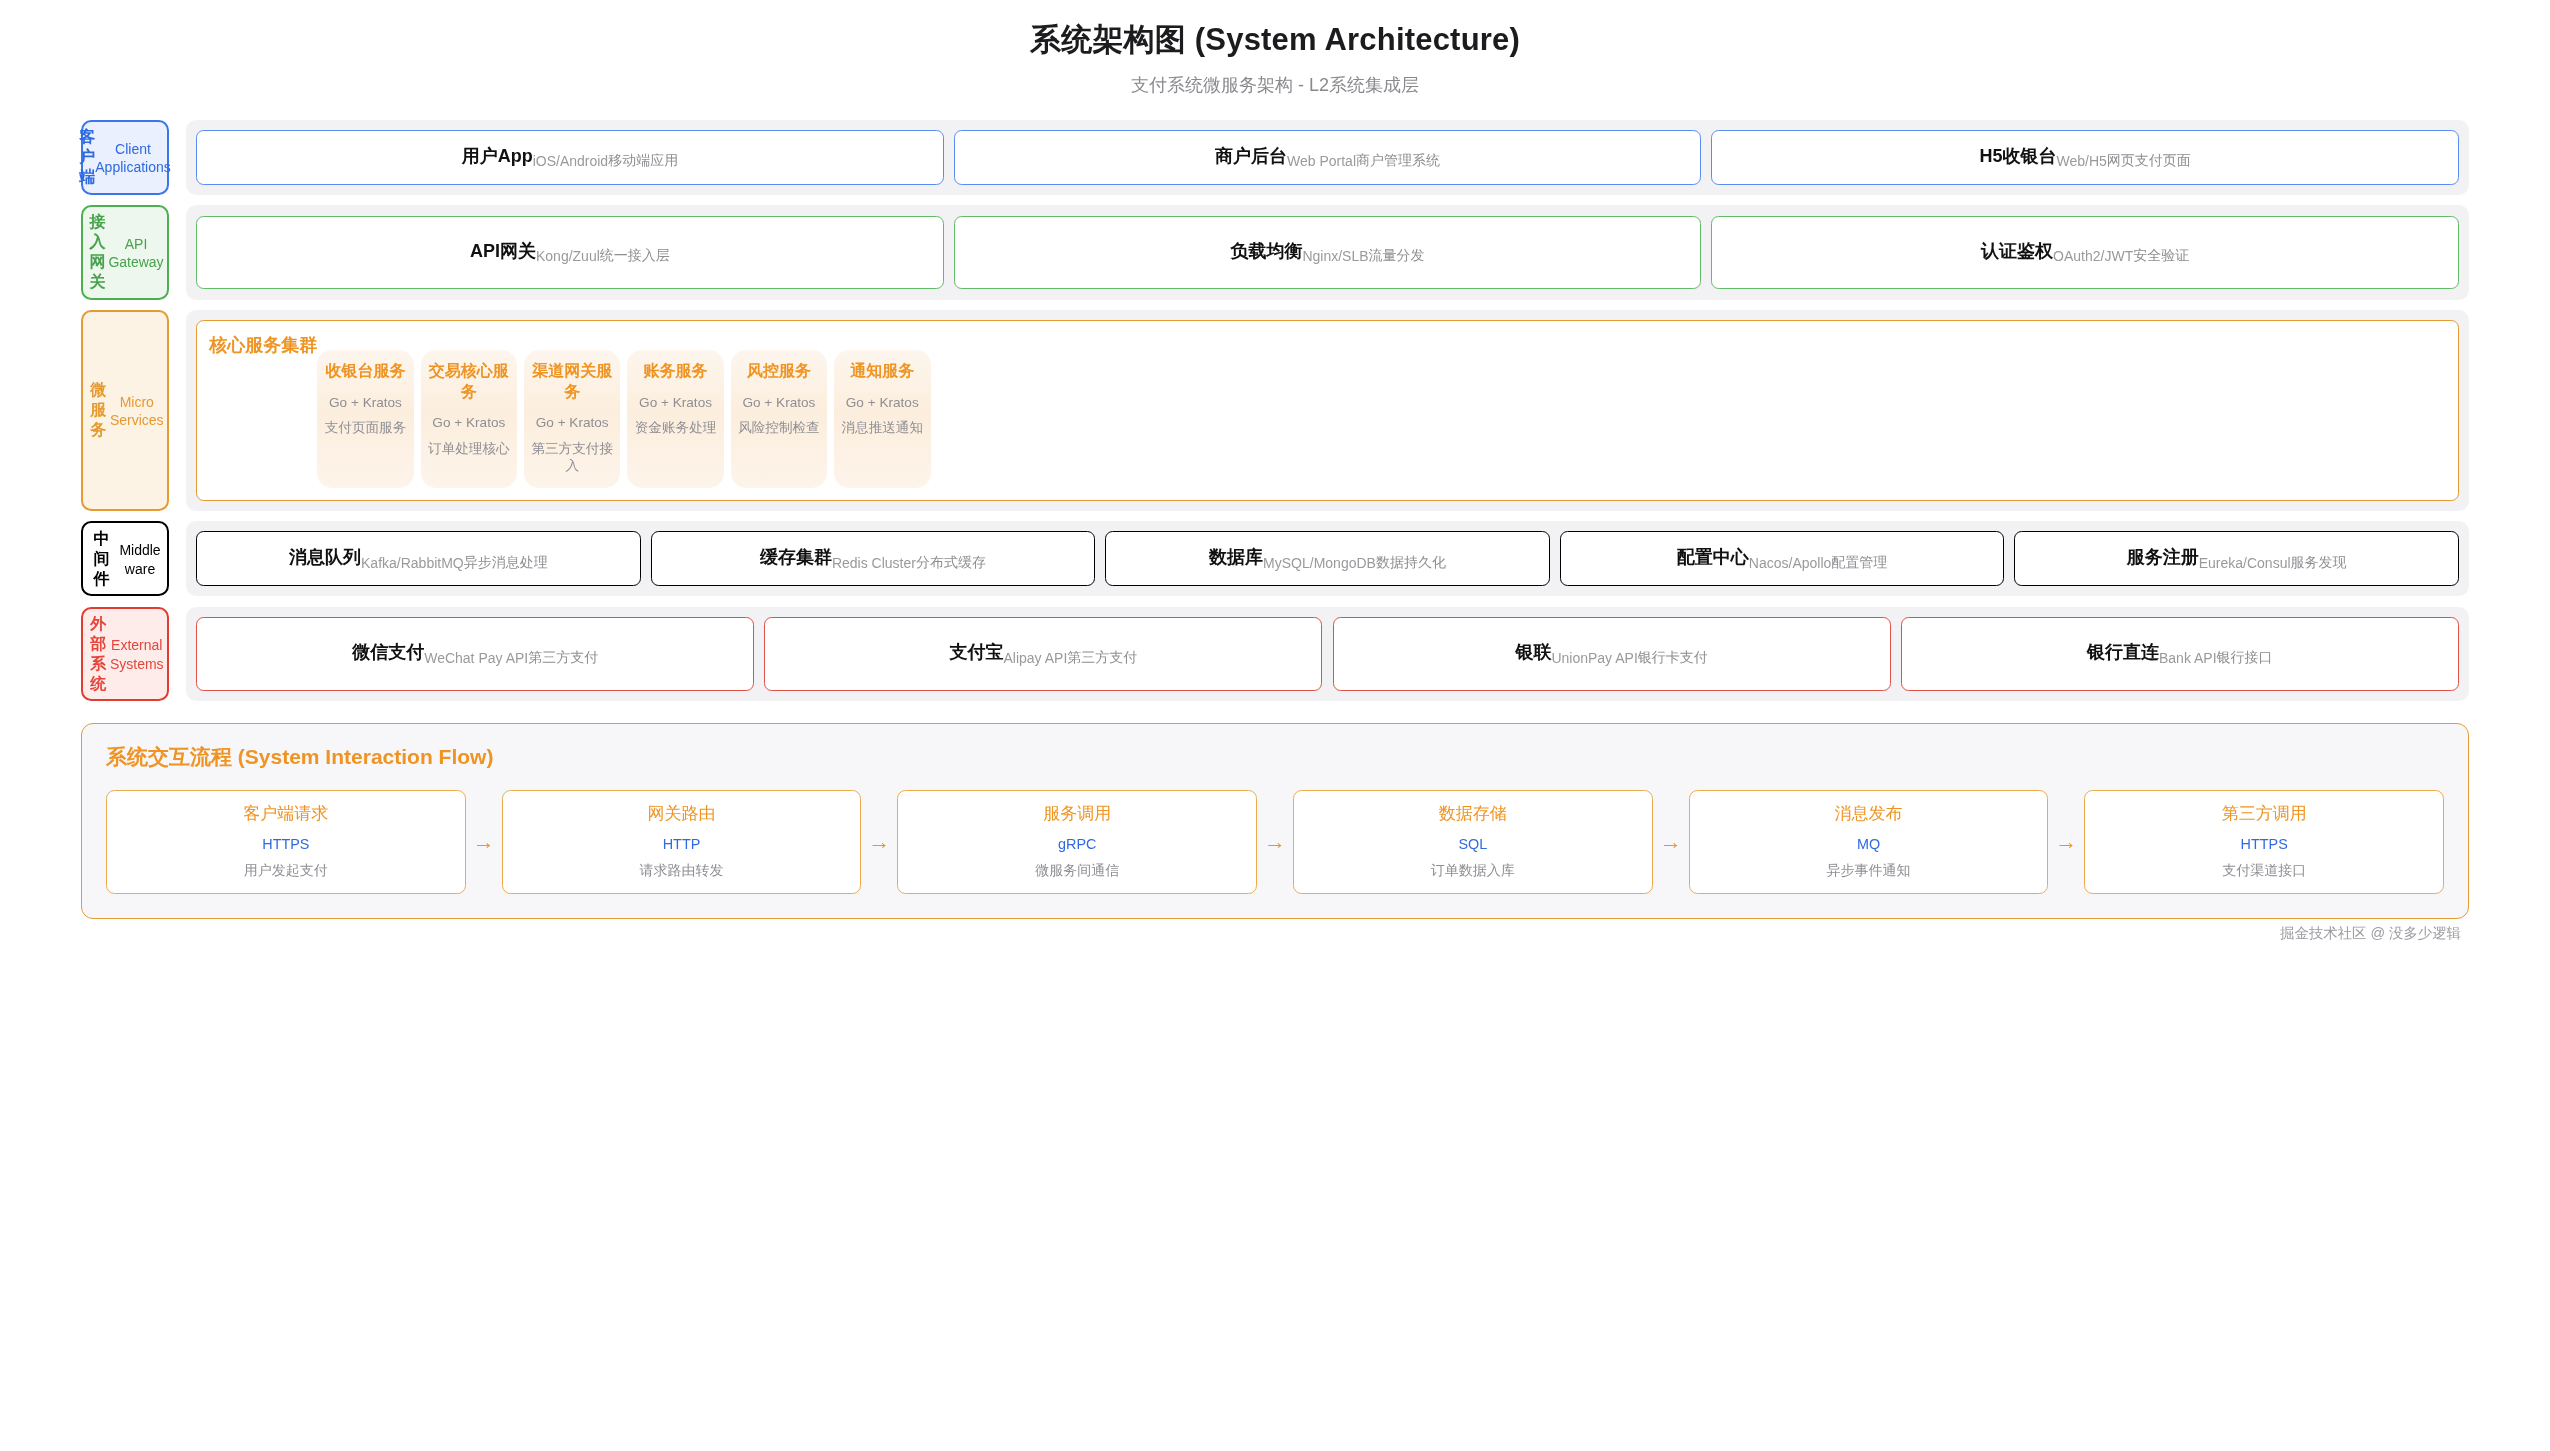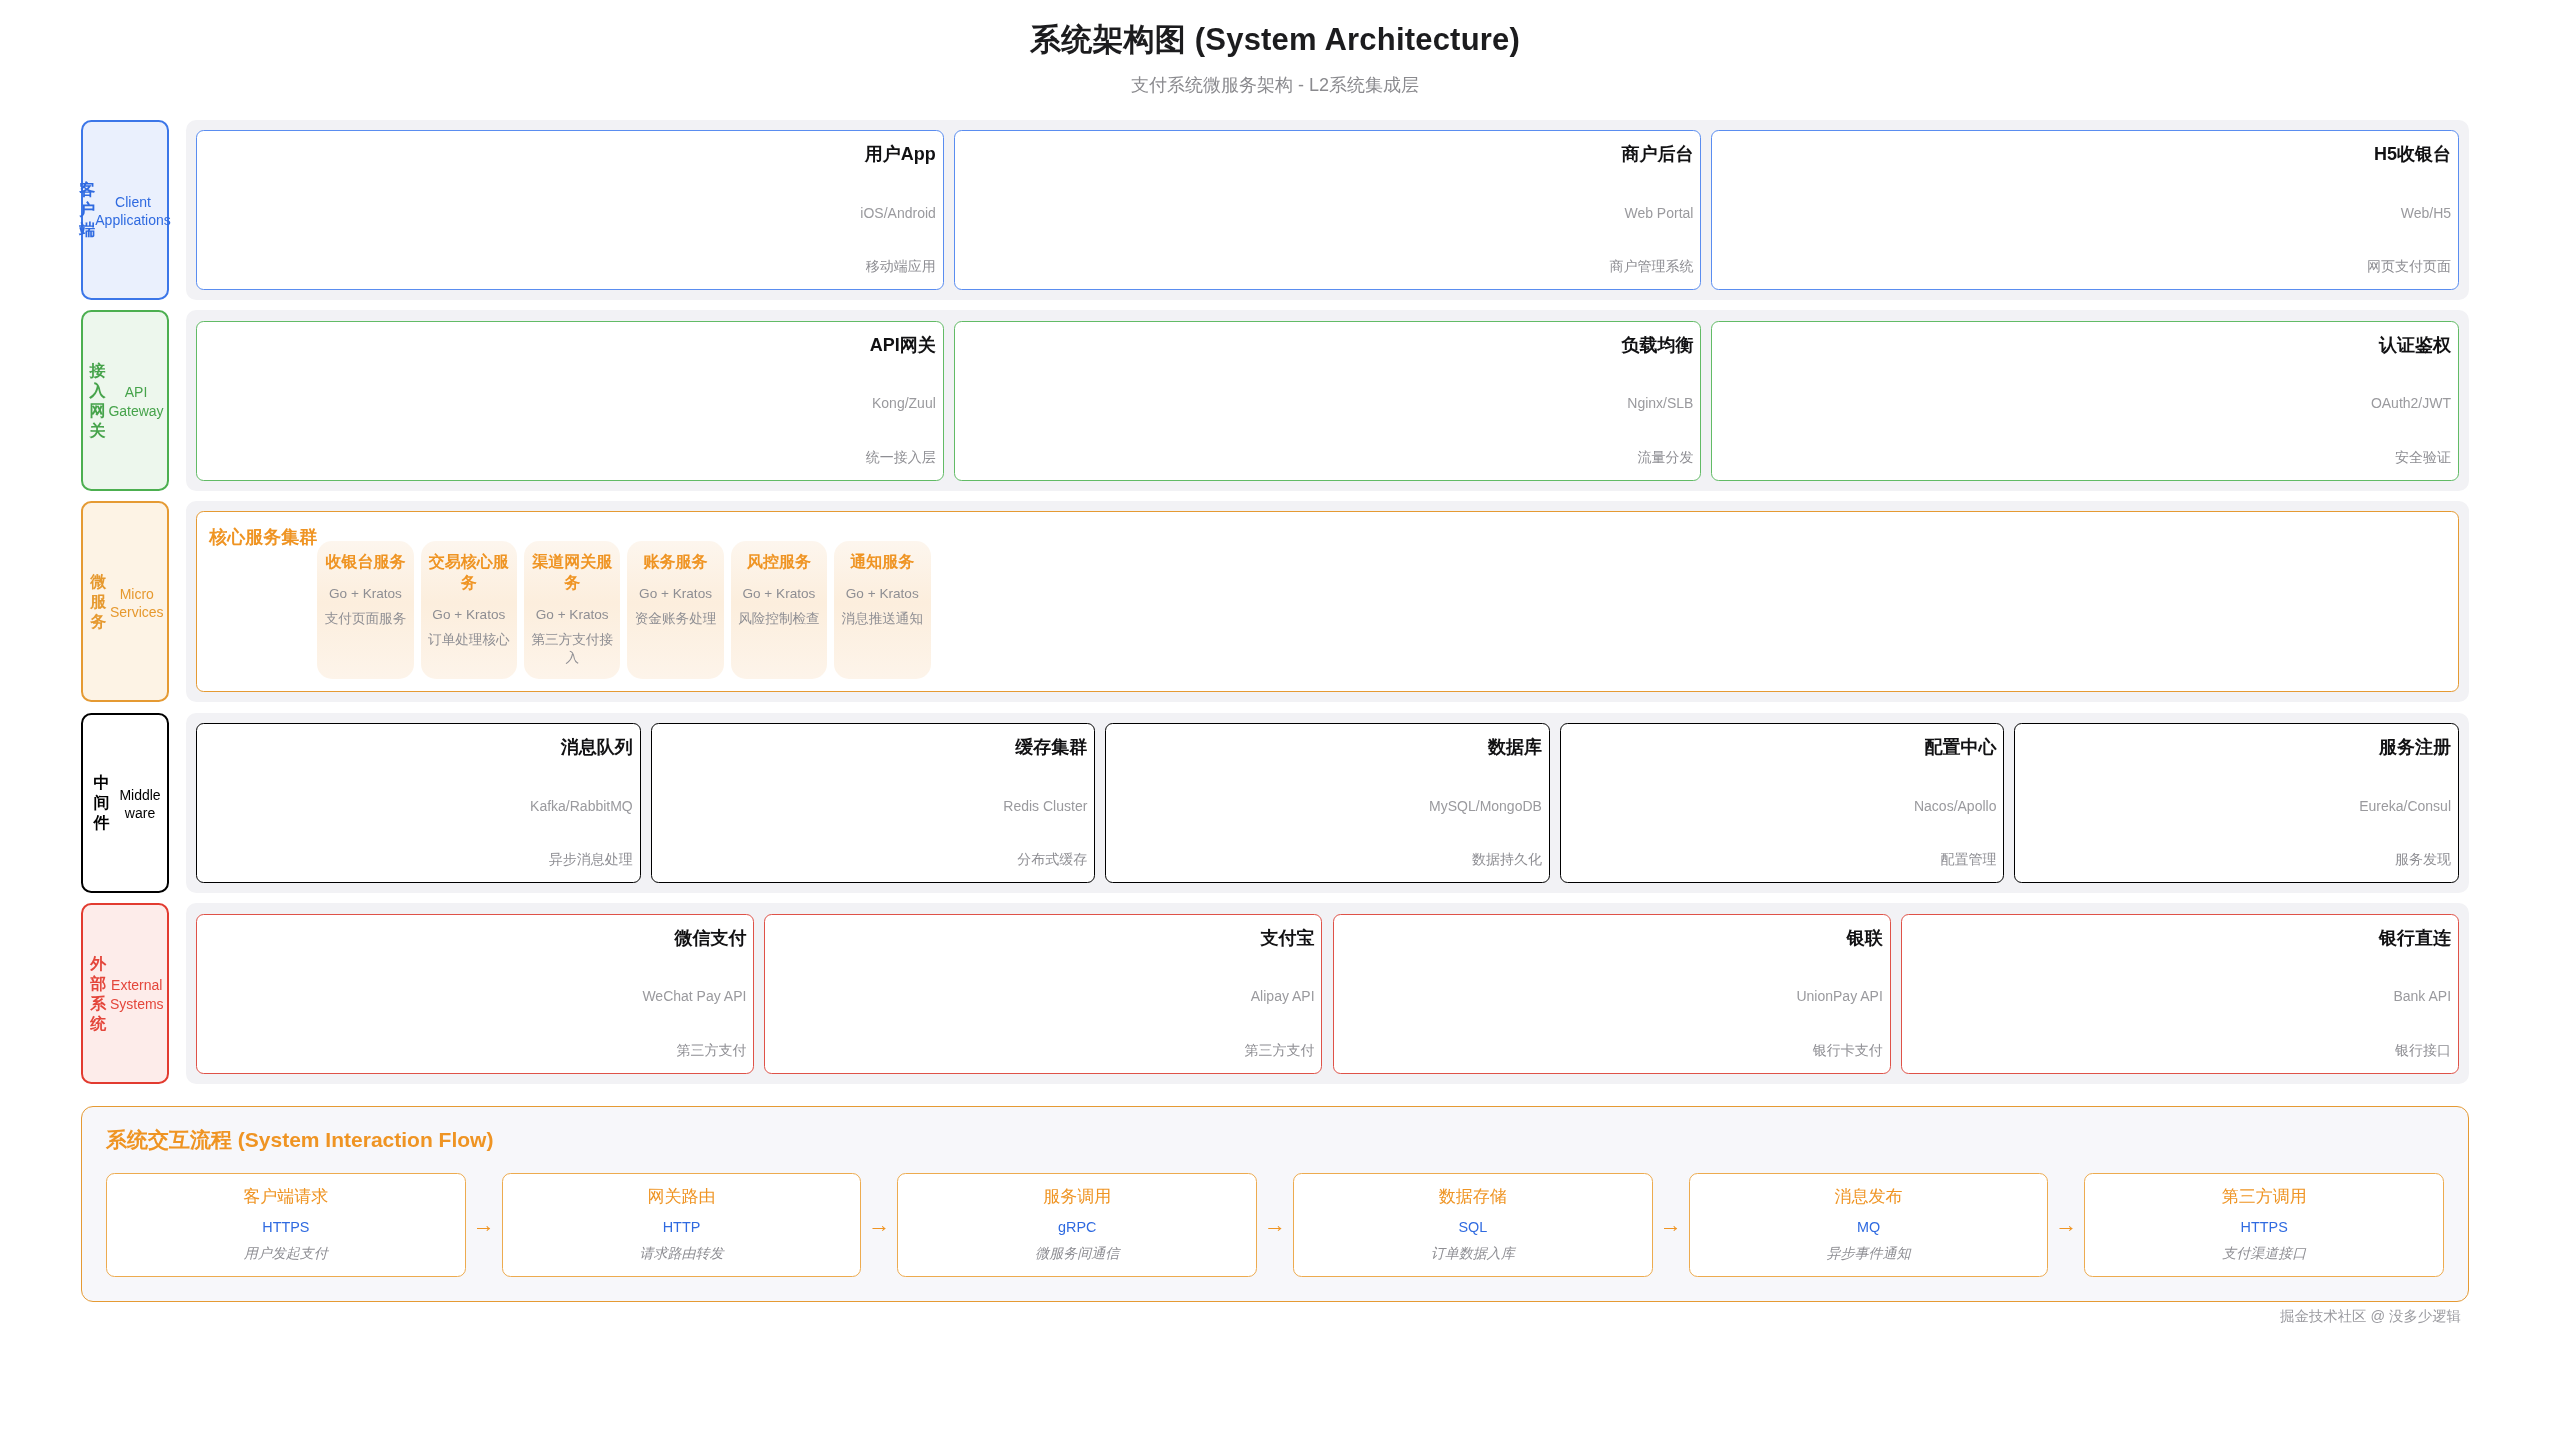--- a/index.html
+++ b/index.html
@@ -38,24 +38,23 @@
 
   .layer-body {
     flex: 1 1 auto; background: #f2f2f5; border-radius: 10.2px;
     padding: 10.2px; display: flex; gap: 10.2px;
   }
 
   
   .node {
     flex: 1 1 0; background: #ffffff; border-radius: 7.6px;
     border: 1.7px solid; padding: 12px 6.8px 13.6px;
-    display: flex; flex-direction: column;
-    align-items: flex-end; justify-content: center; text-align: center;
+    display: flex; flex-direction: row;
+    align-items: center; justify-content: center; text-align: center;
     min-height: 53px;
-    gap: 28px;
   }
   .node-title { font-size: 18px; font-weight: bold; color: #111113; line-height: 1.3; }
   .node-sub { font-size: 14px; color: #9a9a9e; margin-top: 9.3px; line-height: 1.3; }
   .node-desc { font-size: 14px; color: #8e8e93; margin-top: 7.6px; line-height: 1.3; }
 
   
   .c-client .layer-badge { border-color: #3b76e8; background: #eaf0fd; }
   .c-client .badge-cn, .c-client .badge-en { color: #2f6ae0; }
   .c-client .node { border-color: #5a8df0; }
 
@@ -101,21 +100,21 @@
   }
   .flow-steps {
     margin-top: 20.4px; display: flex; align-items: center; gap: 0;
   }
   .flow-card {
     flex: 1 1 0; background: #ffffff; border: 1.7px solid #edab4f;
     border-radius: 8.5px; padding: 12px 5.1px 13.6px; text-align: center;
   }
   .flow-card-title { font-size: 17px; font-weight: normal; color: #ef9423; line-height: 1.3; }
   .flow-card-proto { font-size: 14.4px; color: #2f6ae0; margin-top: 9.3px; line-height: 1.3; }
-  .flow-card-desc { font-size: 14px; color: #8e8e93; margin-top: 7.6px; line-height: 1.3; font-style: italic; }
+  .flow-card-desc { font-size: 14px; color: #8e8e93; margin-top: 7.6px; line-height: 1.3; }
   .flow-arrow {
     flex: 0 0 36px; text-align: center; color: #ef9423;
     font-size: 22px; font-weight: bold; line-height: 1;
   }
 
   .watermark {
     position: absolute; right: 7px; bottom: -25.5px;
     font-size: 14.4px; color: #9b9ba0; white-space: nowrap;
   }
 </style>

